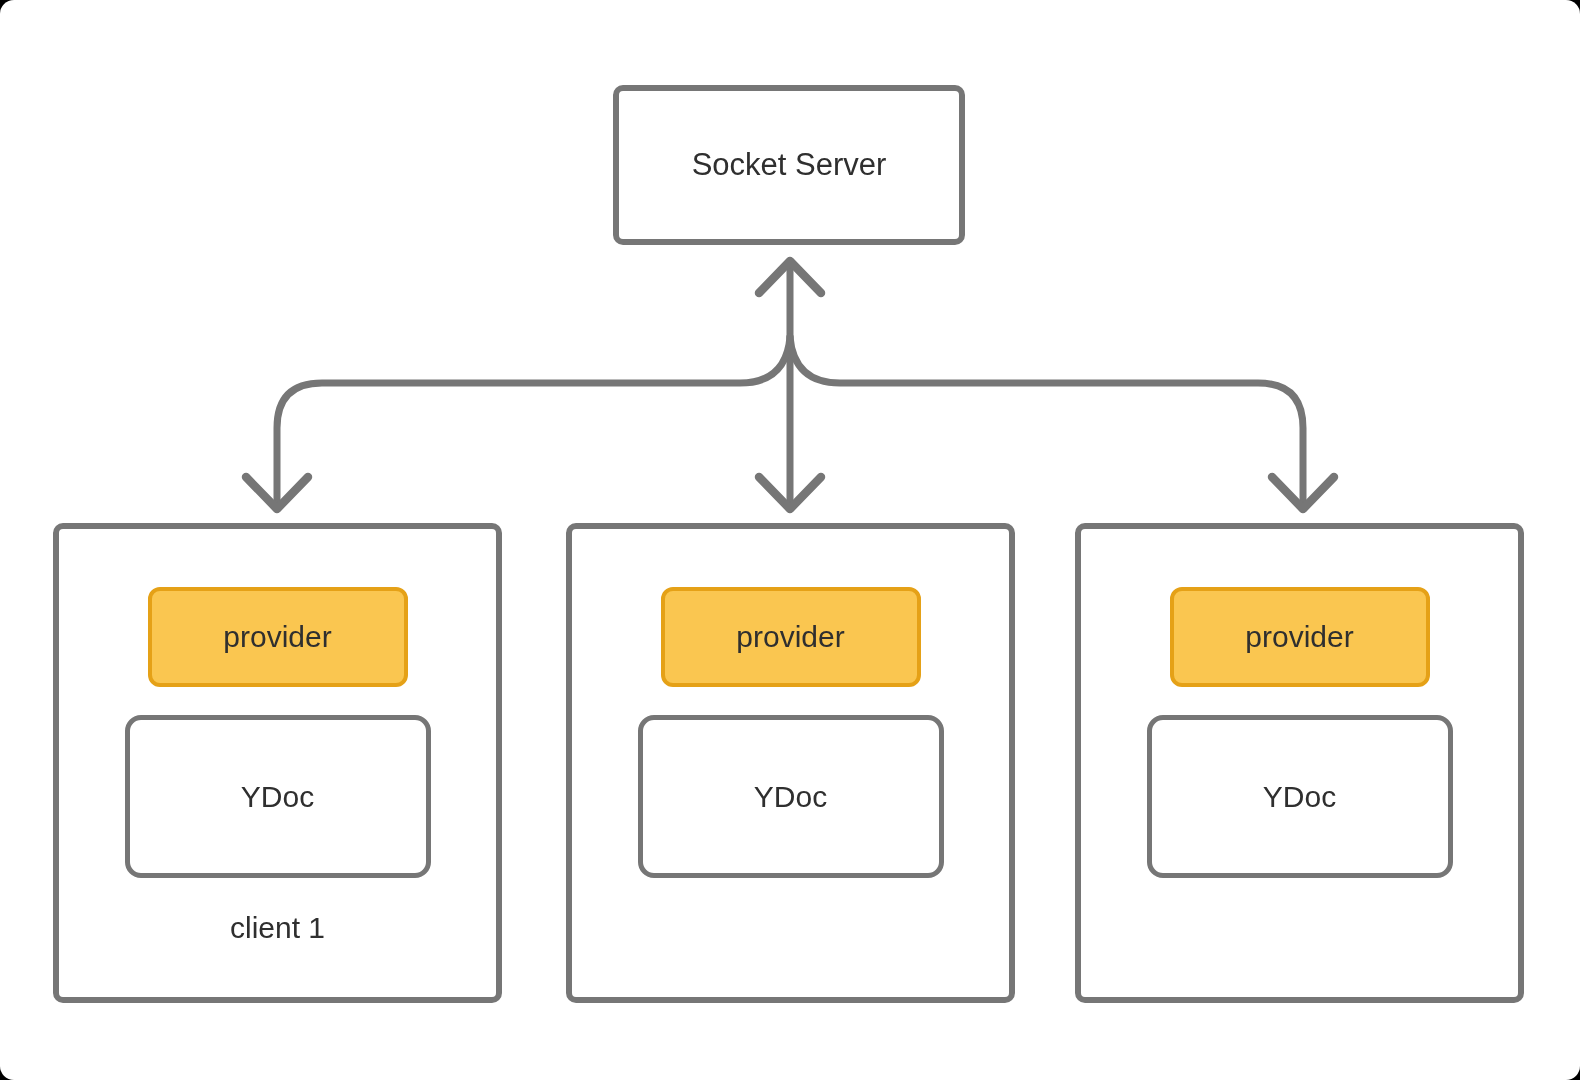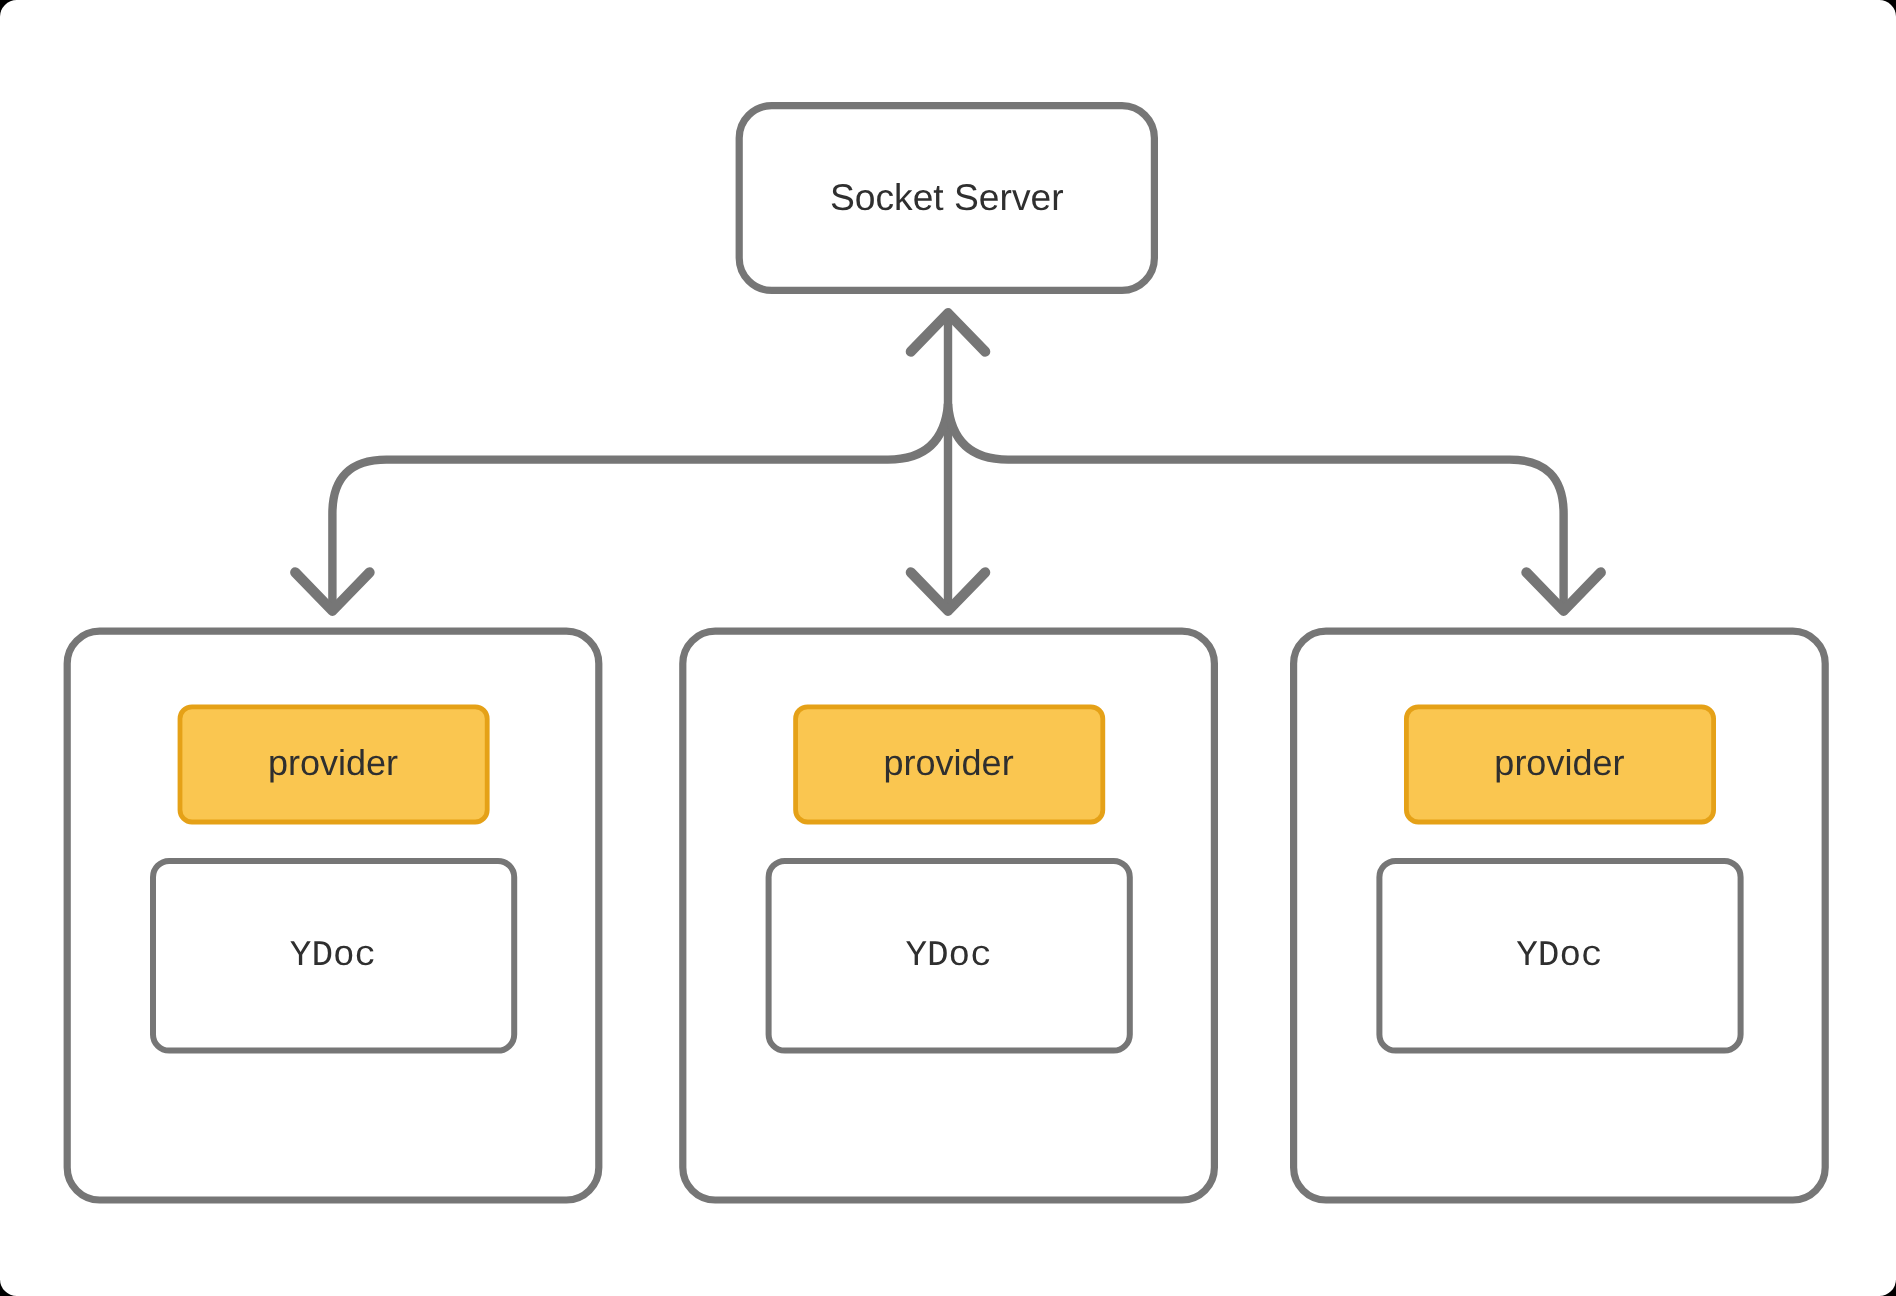--- a/index.html
+++ b/index.html
@@ -28,21 +28,21 @@
     stroke-linecap: round;
     stroke-linejoin: round;
   }
   svg.connectors path.trunk { stroke-width: 7; }
   svg.connectors path.head  { stroke-width: 8.5; }
   .box {
     position: absolute;
     box-sizing: border-box;
     background: var(--background, #ffffff);
     border: 6px solid var(--box-border, #767676);
-    border-radius: 30px;
+    border-radius: 10px;
     color: var(--text, #2f2f2f);
   }
   .server-box {
     left: 613px; top: 85px;
     width: 352px; height: 160px;
     display: flex;
     align-items: center;
     justify-content: center;
     font-size: 31px;
   }
@@ -75,21 +75,20 @@
     transform: translateX(-50%);
     width: 306px; height: 163px;
     background: var(--background, #ffffff);
     border: 5px solid var(--box-border, #767676);
     border-radius: 16px;
     display: flex;
     align-items: center;
     justify-content: center;
     font-size: 30px;
     color: var(--text, #2f2f2f);
-    font-family: Liberation Mono, monospace;
   }
   .client-label {
     position: absolute;
     left: 0; top: 382px;
     width: 100%;
     text-align: center;
     font-size: 30px;
     color: var(--text, #2f2f2f);
   }
 </style>
@@ -117,20 +116,21 @@
     <span>Socket Server</span>
   </div>
 
   <div class="box client-box client-1">
     <div class="provider-box">
       <span>provider</span>
     </div>
     <div class="ydoc-box">
       <span>YDoc</span>
     </div>
+    <div class="client-label">client 1</div>
   </div>
 
   <div class="box client-box client-2">
     <div class="provider-box">
       <span>provider</span>
     </div>
     <div class="ydoc-box">
       <span>YDoc</span>
     </div>
   </div>

